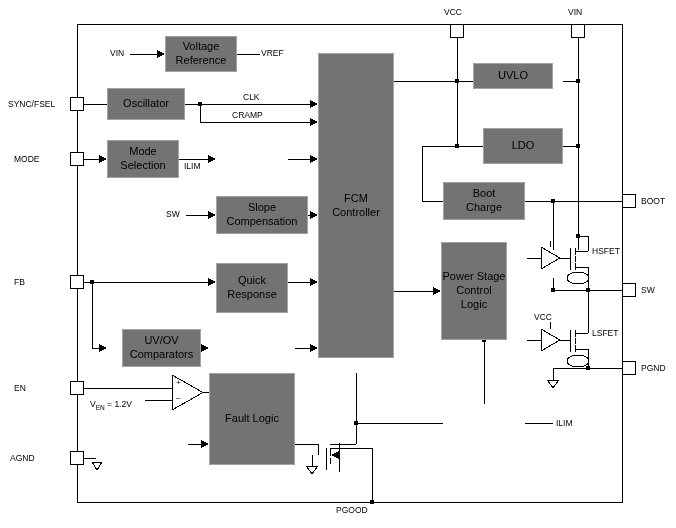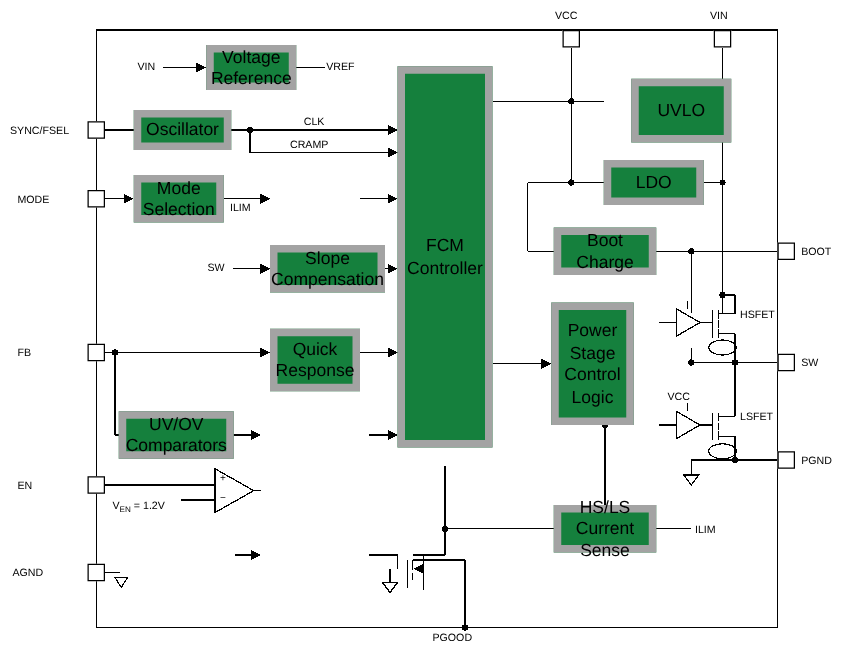--- a/index.html
+++ b/index.html
@@ -17,28 +17,28 @@
   }
   svg.layer {
     position: absolute;
     left: 0;
     top: 0;
     width: 676px;
     height: 528px;
   }
   .blk {
     position: absolute;
-    border: 6px solid #a3a3a3;
-    background: #15803d;
+    border: 1px solid #a3a3a3;
+    background: #737373;
     box-sizing: border-box;
     display: flex;
     align-items: center;
     justify-content: center;
     text-align: center;
-    font-size: 14px;
+    font-size: 11px;
     line-height: 1.25;
     color: #000000;
   }
   .pin {
     position: absolute;
     border: 1px solid #000000;
     background: #ffffff;
     box-sizing: border-box;
     width: 14px;
     height: 14px;
@@ -251,54 +251,53 @@
   <div class="blk" style="left:216px; top:196px; width:92px; height:38px;">
     <span style="white-space:pre-line;">Slope
 Compensation</span>
   </div>
 
   <div class="blk" style="left:216px; top:263px; width:72px; height:50px;">
     <span style="white-space:pre-line;">Quick
 Response</span>
   </div>
 
-  <div class="blk" style="left:95px; top:329px; width:92px; height:38px;">
+  <div class="blk" style="left:122px; top:329px; width:79px; height:38px;">
     <span style="white-space:pre-line;">UV/OV
 Comparators</span>
   </div>
 
 
+  <div class="blk" style="left:209px; top:373px; width:86px; height:92px;">
+    <span style="white-space:pre-line;">Fault Logic</span>
+  </div>
 
   <div class="blk" style="left:318px; top:53px; width:76px; height:305px;">
     <span style="white-space:pre-line;">FCM
 Controller</span>
   </div>
 
-  <div class="blk" style="left:505px; top:63px; width:80px; height:51px;">
+  <div class="blk" style="left:473px; top:63px; width:80px; height:26px;">
     <span style="white-space:pre-line;">UVLO</span>
   </div>
 
   <div class="blk" style="left:483px; top:128px; width:80px; height:36px;">
     <span style="white-space:pre-line;">LDO</span>
   </div>
 
   <div class="blk" style="left:443px; top:182px; width:82px; height:38px;">
     <span style="white-space:pre-line;">Boot
 Charge</span>
   </div>
 
   <div class="blk" style="left:441px; top:242px; width:66px; height:98px;">
     <span style="white-space:pre-line;">Power Stage
 Control Logic</span>
   </div>
 
-  <div class="blk" style="left:443px; top:404px; width:82px; height:38px;">
-    <span style="white-space:pre-line;">HS/LS
-Current Sense</span>
-  </div>
 
   <div class="pin" style="left:70px; top:97px;"></div>
   <div class="lbl r" style="left:8px; top:99px; width:56px;">SYNC/FSEL</div>
 
   <div class="pin" style="left:70px; top:152px;"></div>
   <div class="lbl r" style="left:14px; top:154px; width:50px;">MODE</div>
 
   <div class="pin" style="left:70px; top:275px;"></div>
   <div class="lbl r" style="left:14px; top:277px; width:50px;">FB</div>
 
@@ -326,21 +325,21 @@
   <div class="lbl" style="left:110px; top:48px;">VIN</div>
   <div class="lbl" style="left:261px; top:48px;">VREF</div>
   <div class="lbl" style="left:243px; top:92px;">CLK</div>
   <div class="lbl" style="left:232px; top:110px;">CRAMP</div>
   <div class="lbl" style="left:184px; top:161px;">ILIM</div>
   <div class="lbl" style="left:166px; top:209px;">SW</div>
   <div class="lbl" style="left:592px; top:246px;">HSFET</div>
   <div class="lbl" style="left:592px; top:328px;">LSFET</div>
   <div class="lbl" style="left:534px; top:312px;">VCC</div>
   <div class="lbl" style="left:556px; top:418px;">ILIM</div>
-  <div class="lbl" style="left:346px; top:505px;">PGOOD</div>
+  <div class="lbl" style="left:336px; top:505px;">PGOOD</div>
 
   <div class="lbl" style="left:90px; top:399px;">
     <span>V</span><span class="sub">EN</span><span> = 1.2V</span>
   </div>
 
   <div class="lbl" style="left:176px; top:378px; font-size:8px;">+</div>
   <div class="lbl" style="left:176px; top:394px; font-size:8px;">−</div>
 
 </div>
 

